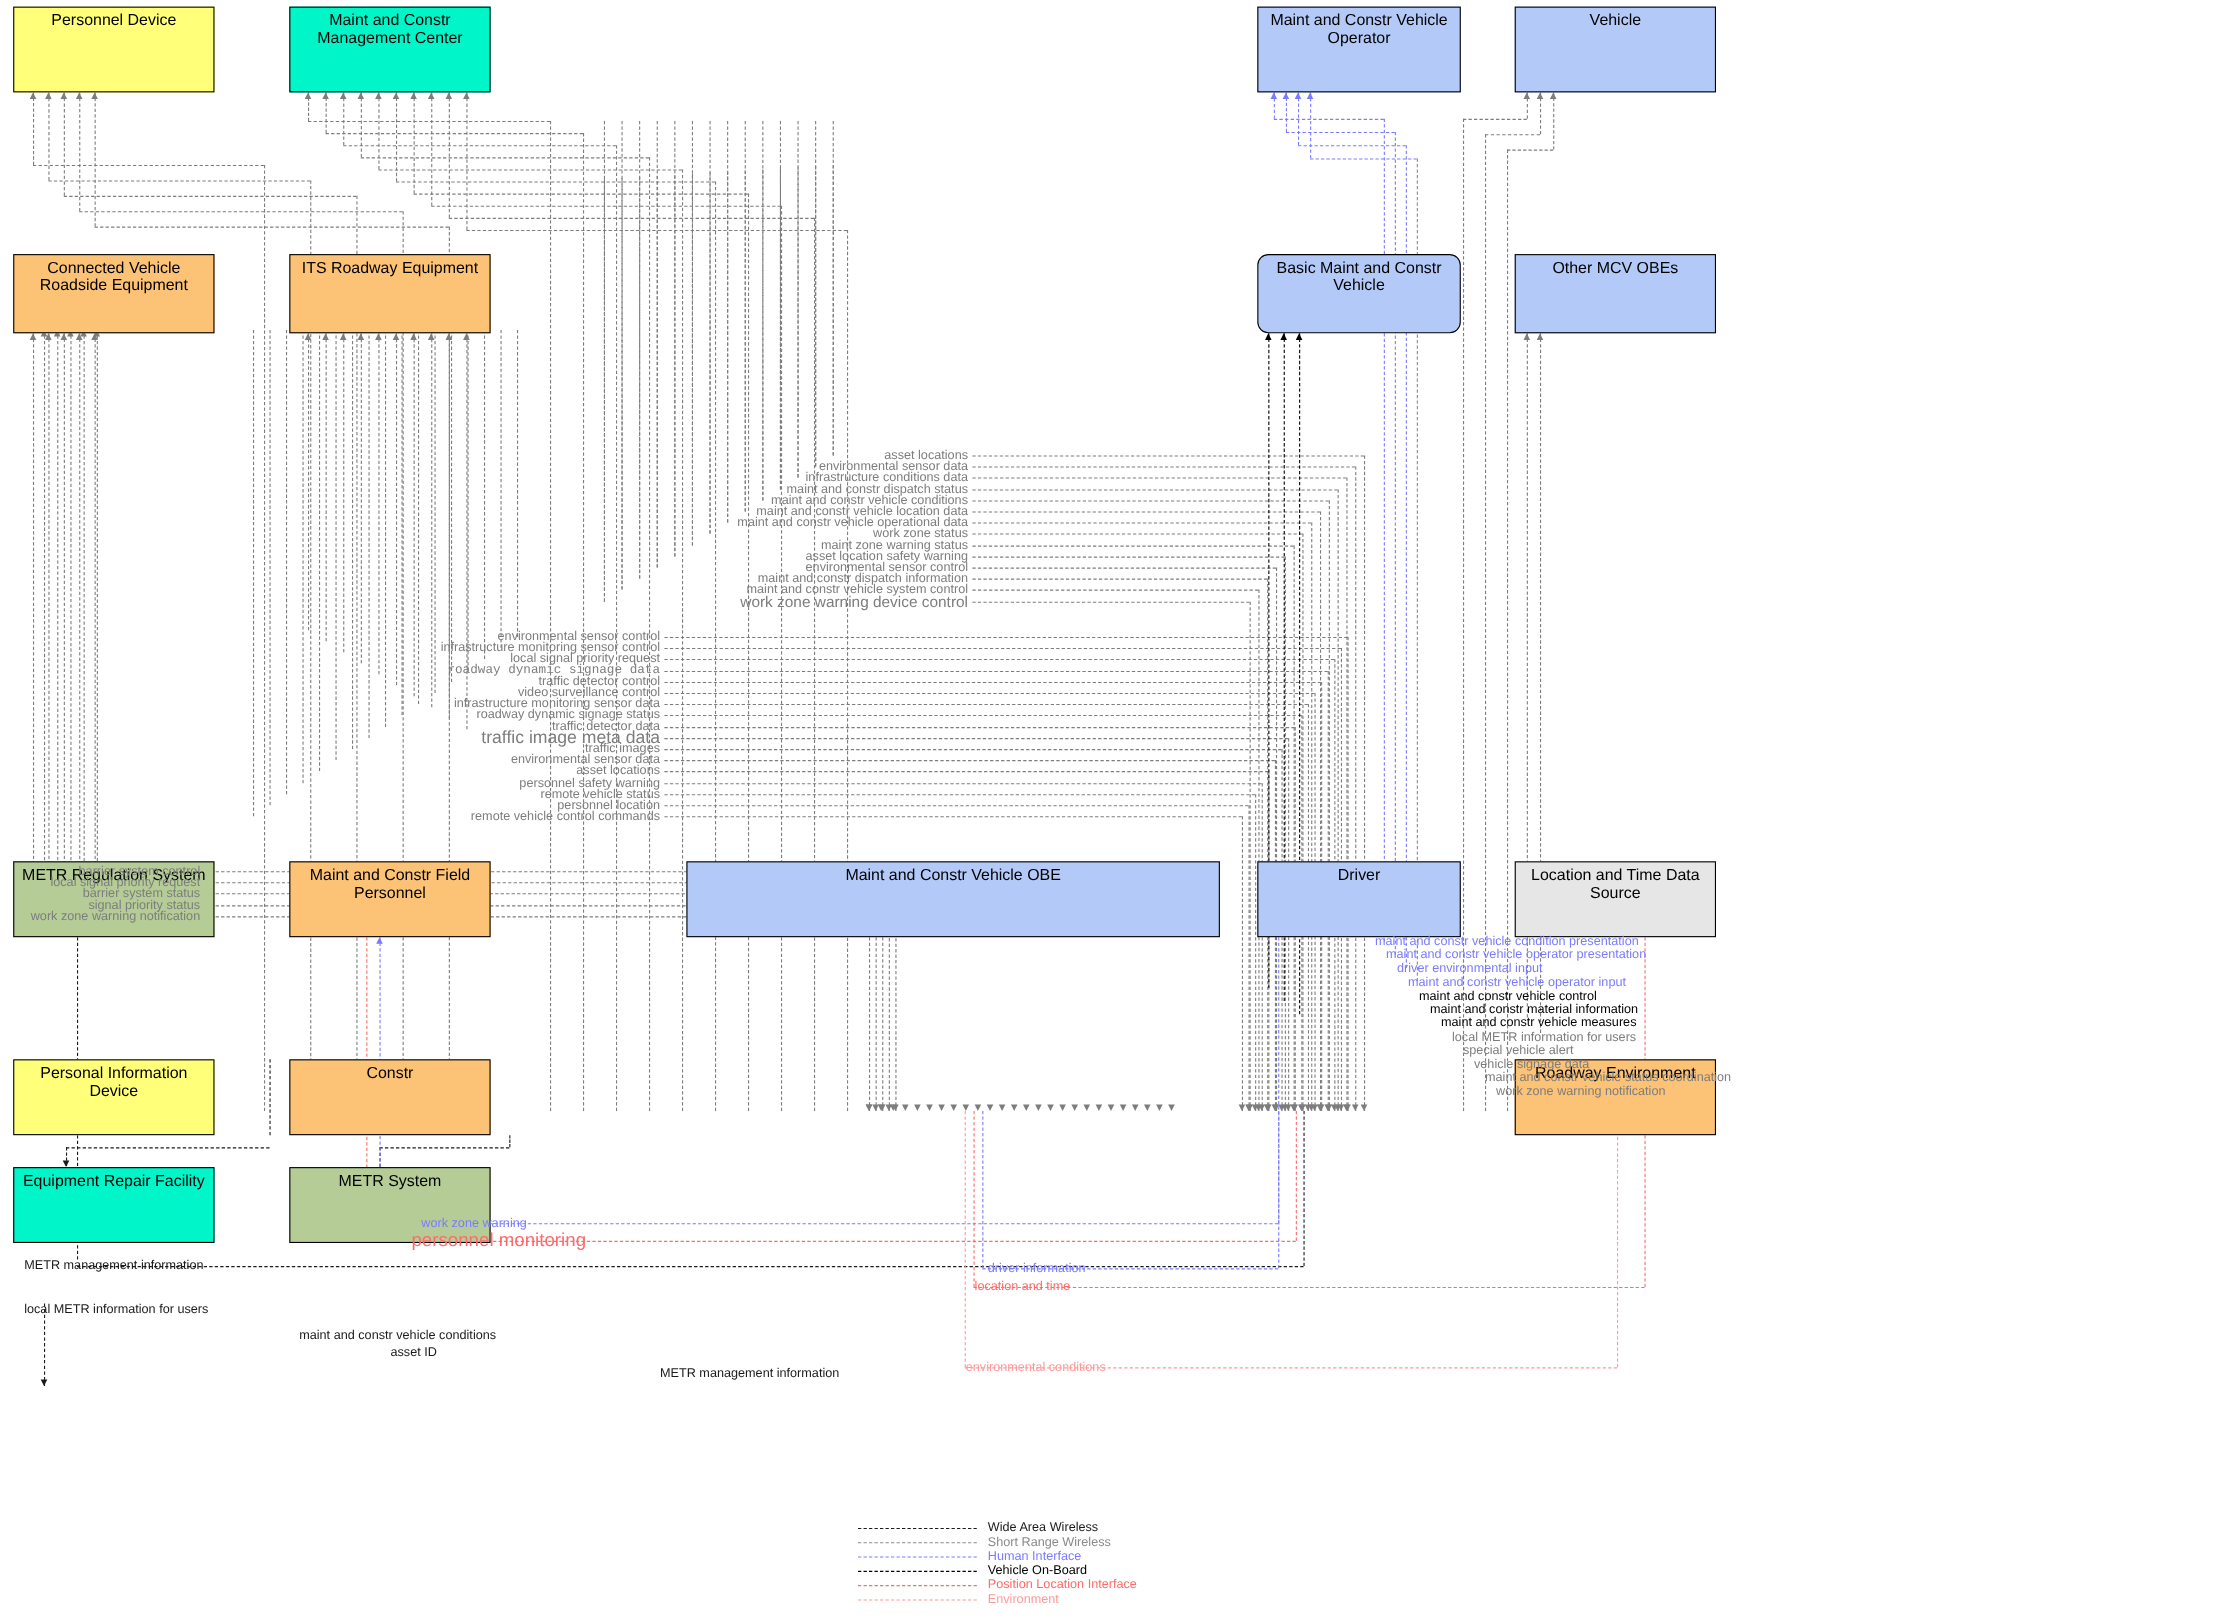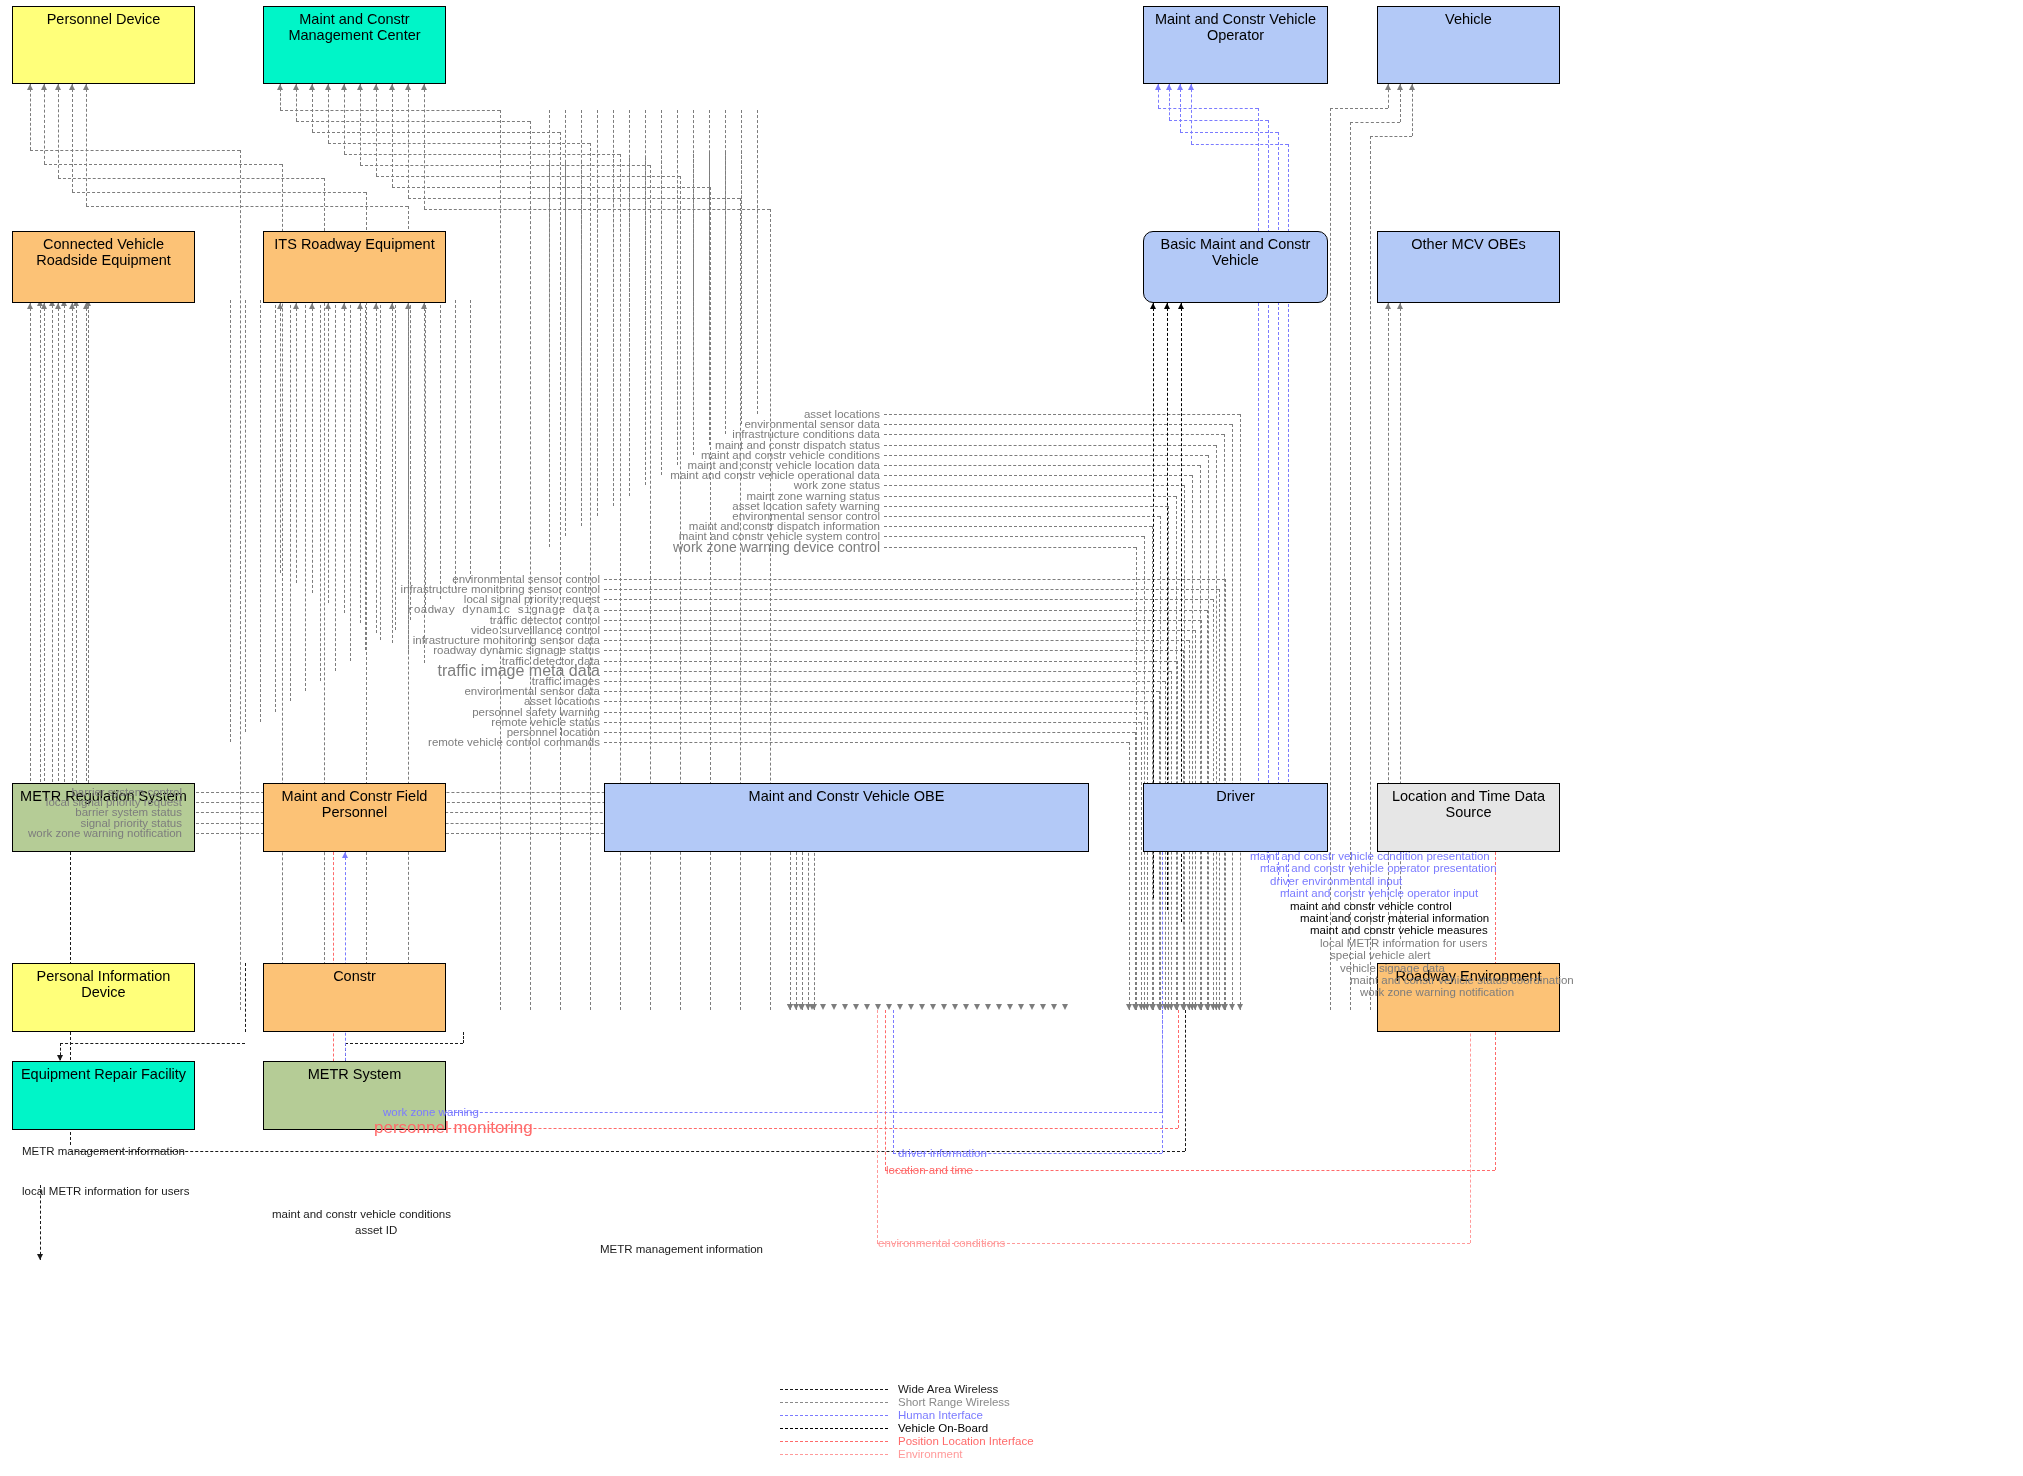--- a/index.html
+++ b/index.html
@@ -403,21 +403,21 @@
       </div>
       <div class="node" style="left: 1377px; top: 231px; width: 183px; height: 72px; background: rgb(179, 201, 247);">
         <div class="title">Other MCV OBEs</div>
       </div>
       <div class="node" style="left: 12px; top: 783px; width: 183px; height: 69px; background: rgb(181, 204, 150);">
         <div class="title">METR Regulation System</div>
       </div>
       <div class="node" style="left: 263px; top: 783px; width: 183px; height: 69px; background: rgb(252, 194, 118);">
         <div class="title">Maint and Constr Field Personnel</div>
       </div>
-      <div class="node" style="left: 604px; top: 783px; width: 485px; height: 69px; background: rgb(179, 201, 247);">
+      <div class="node" style="left: 624px; top: 783px; width: 485px; height: 69px; background: rgb(179, 201, 247);">
         <div class="title">Maint and Constr Vehicle OBE</div>
       </div>
       <div class="node" style="left: 1143px; top: 783px; width: 185px; height: 69px; background: rgb(179, 201, 247);">
         <div class="title">Driver</div>
       </div>
       <div class="node" style="left: 1377px; top: 783px; width: 183px; height: 69px; background: rgb(230, 230, 230);">
         <div class="title">Location and Time Data Source</div>
       </div>
       <div class="node" style="left: 12px; top: 963px; width: 183px; height: 69px; background: rgb(255, 255, 122);">
         <div class="title">Personal Information Device</div>

